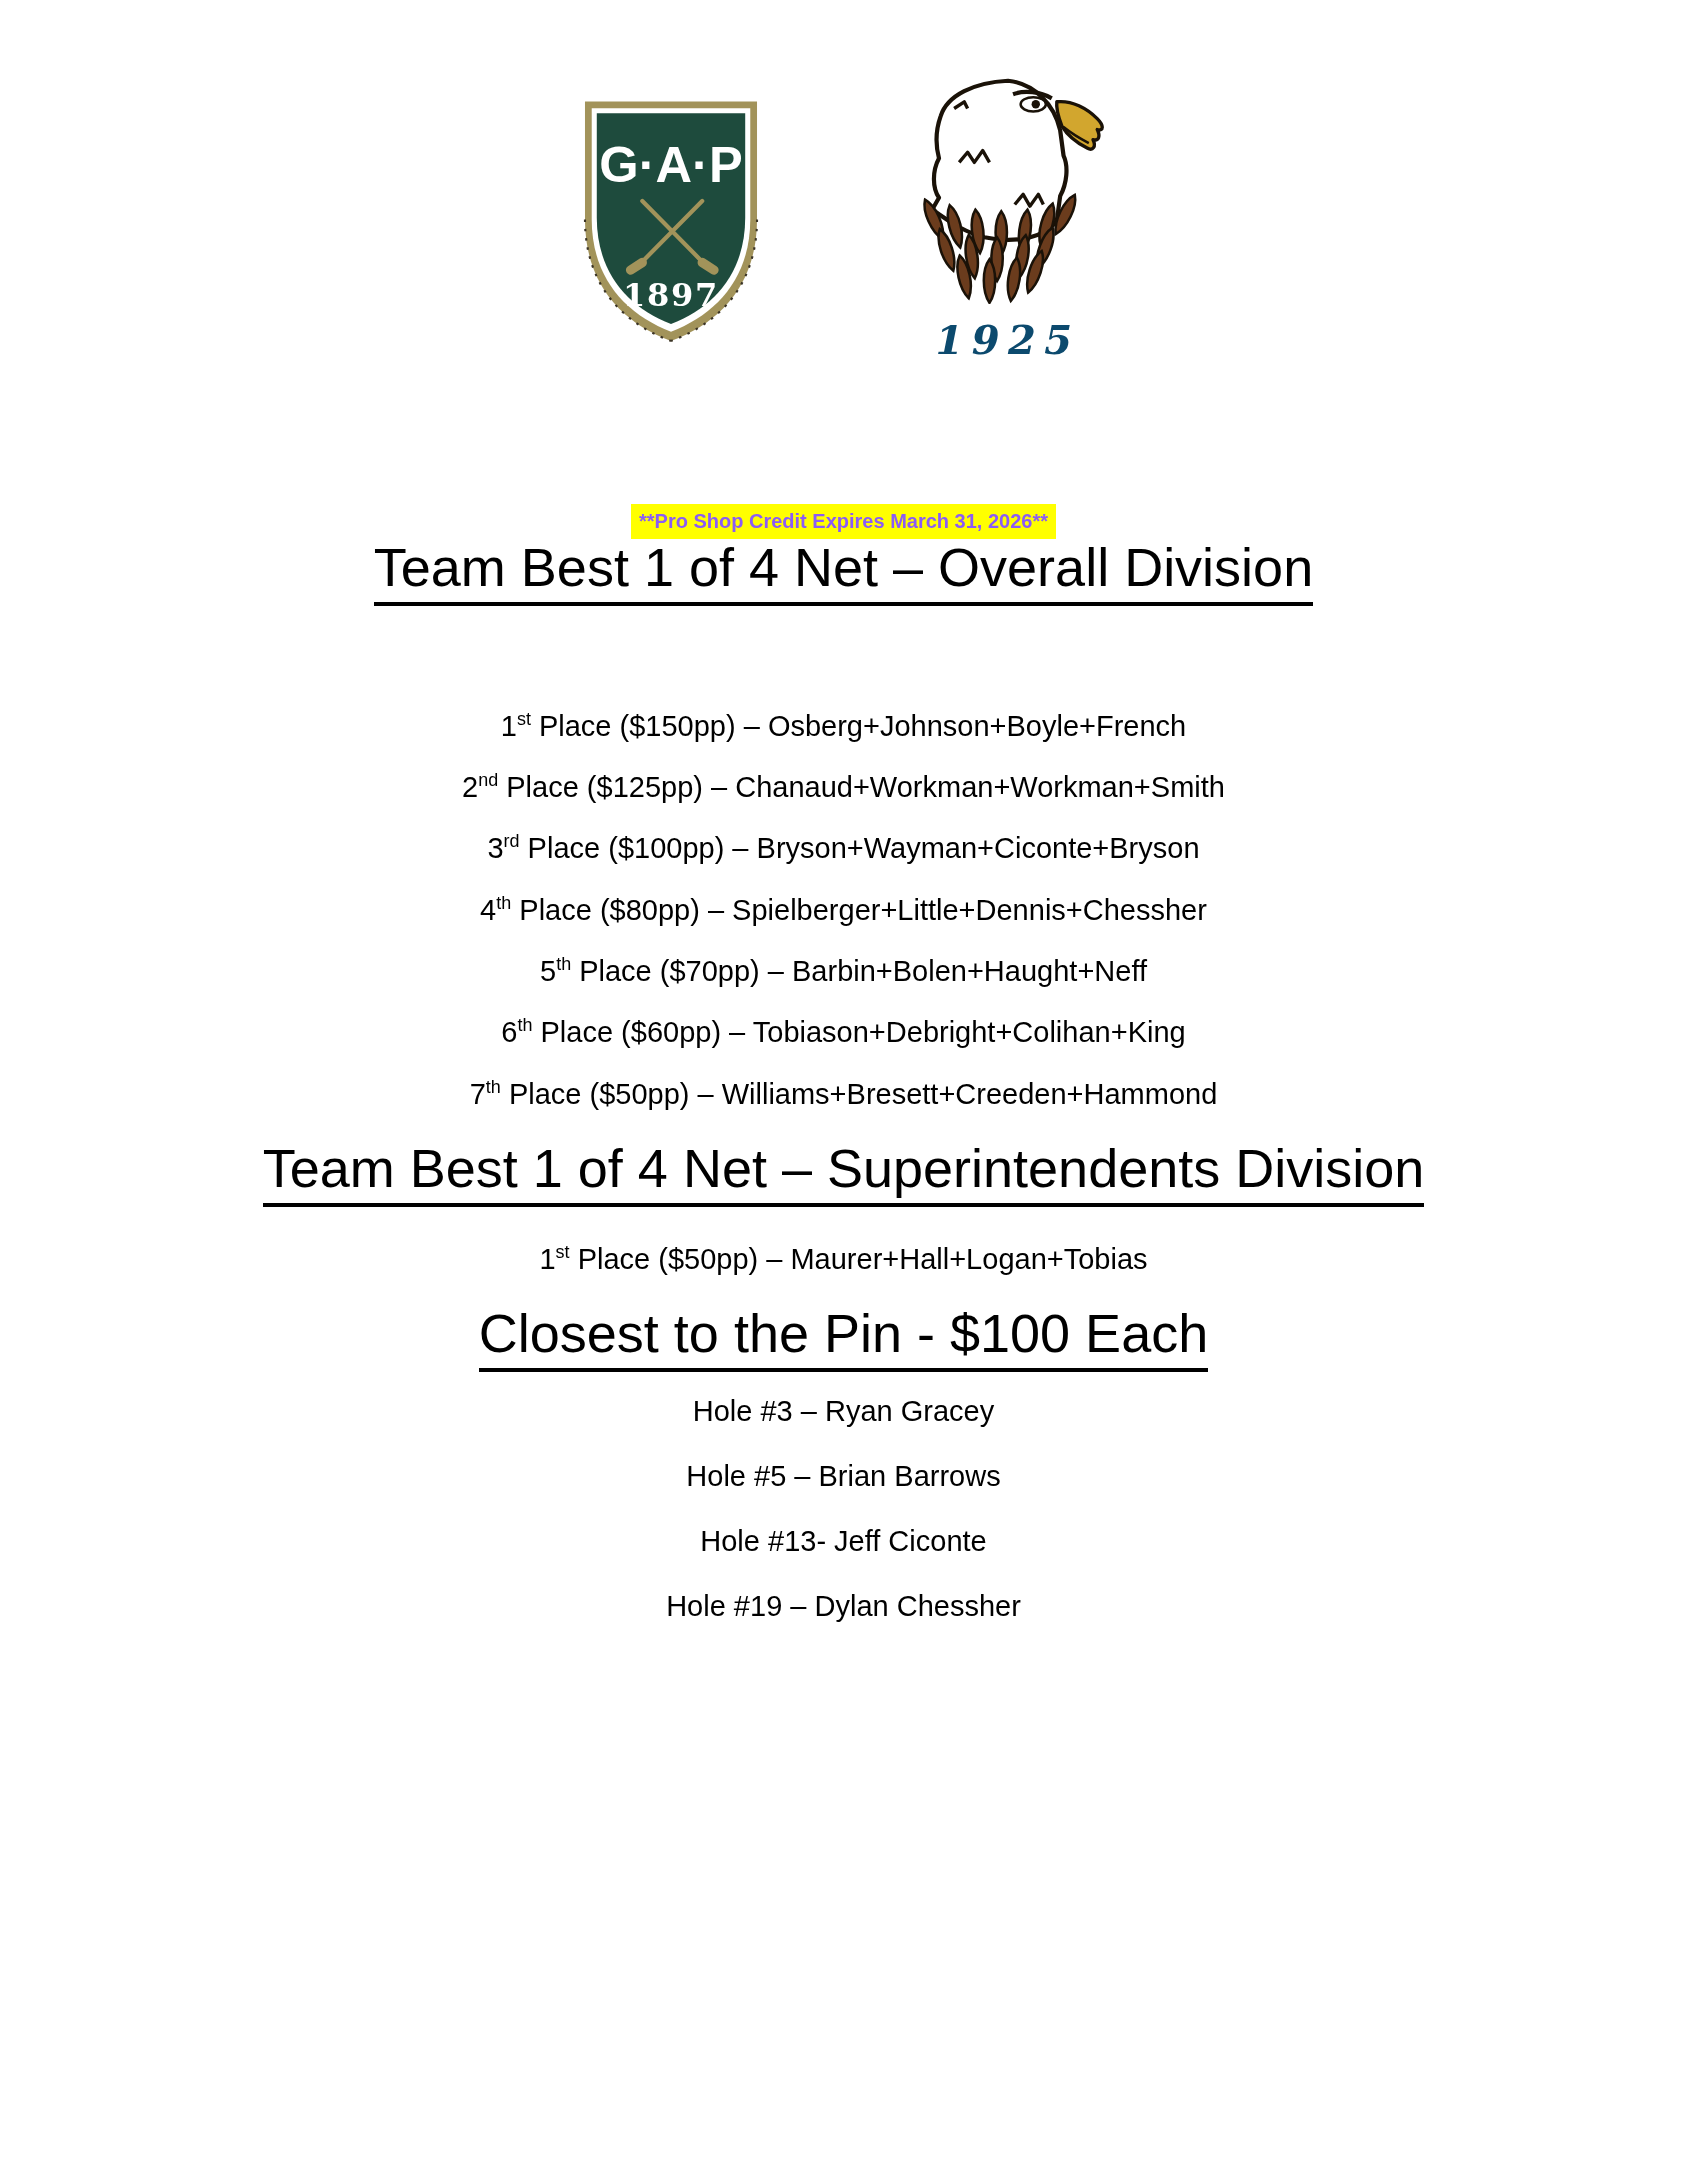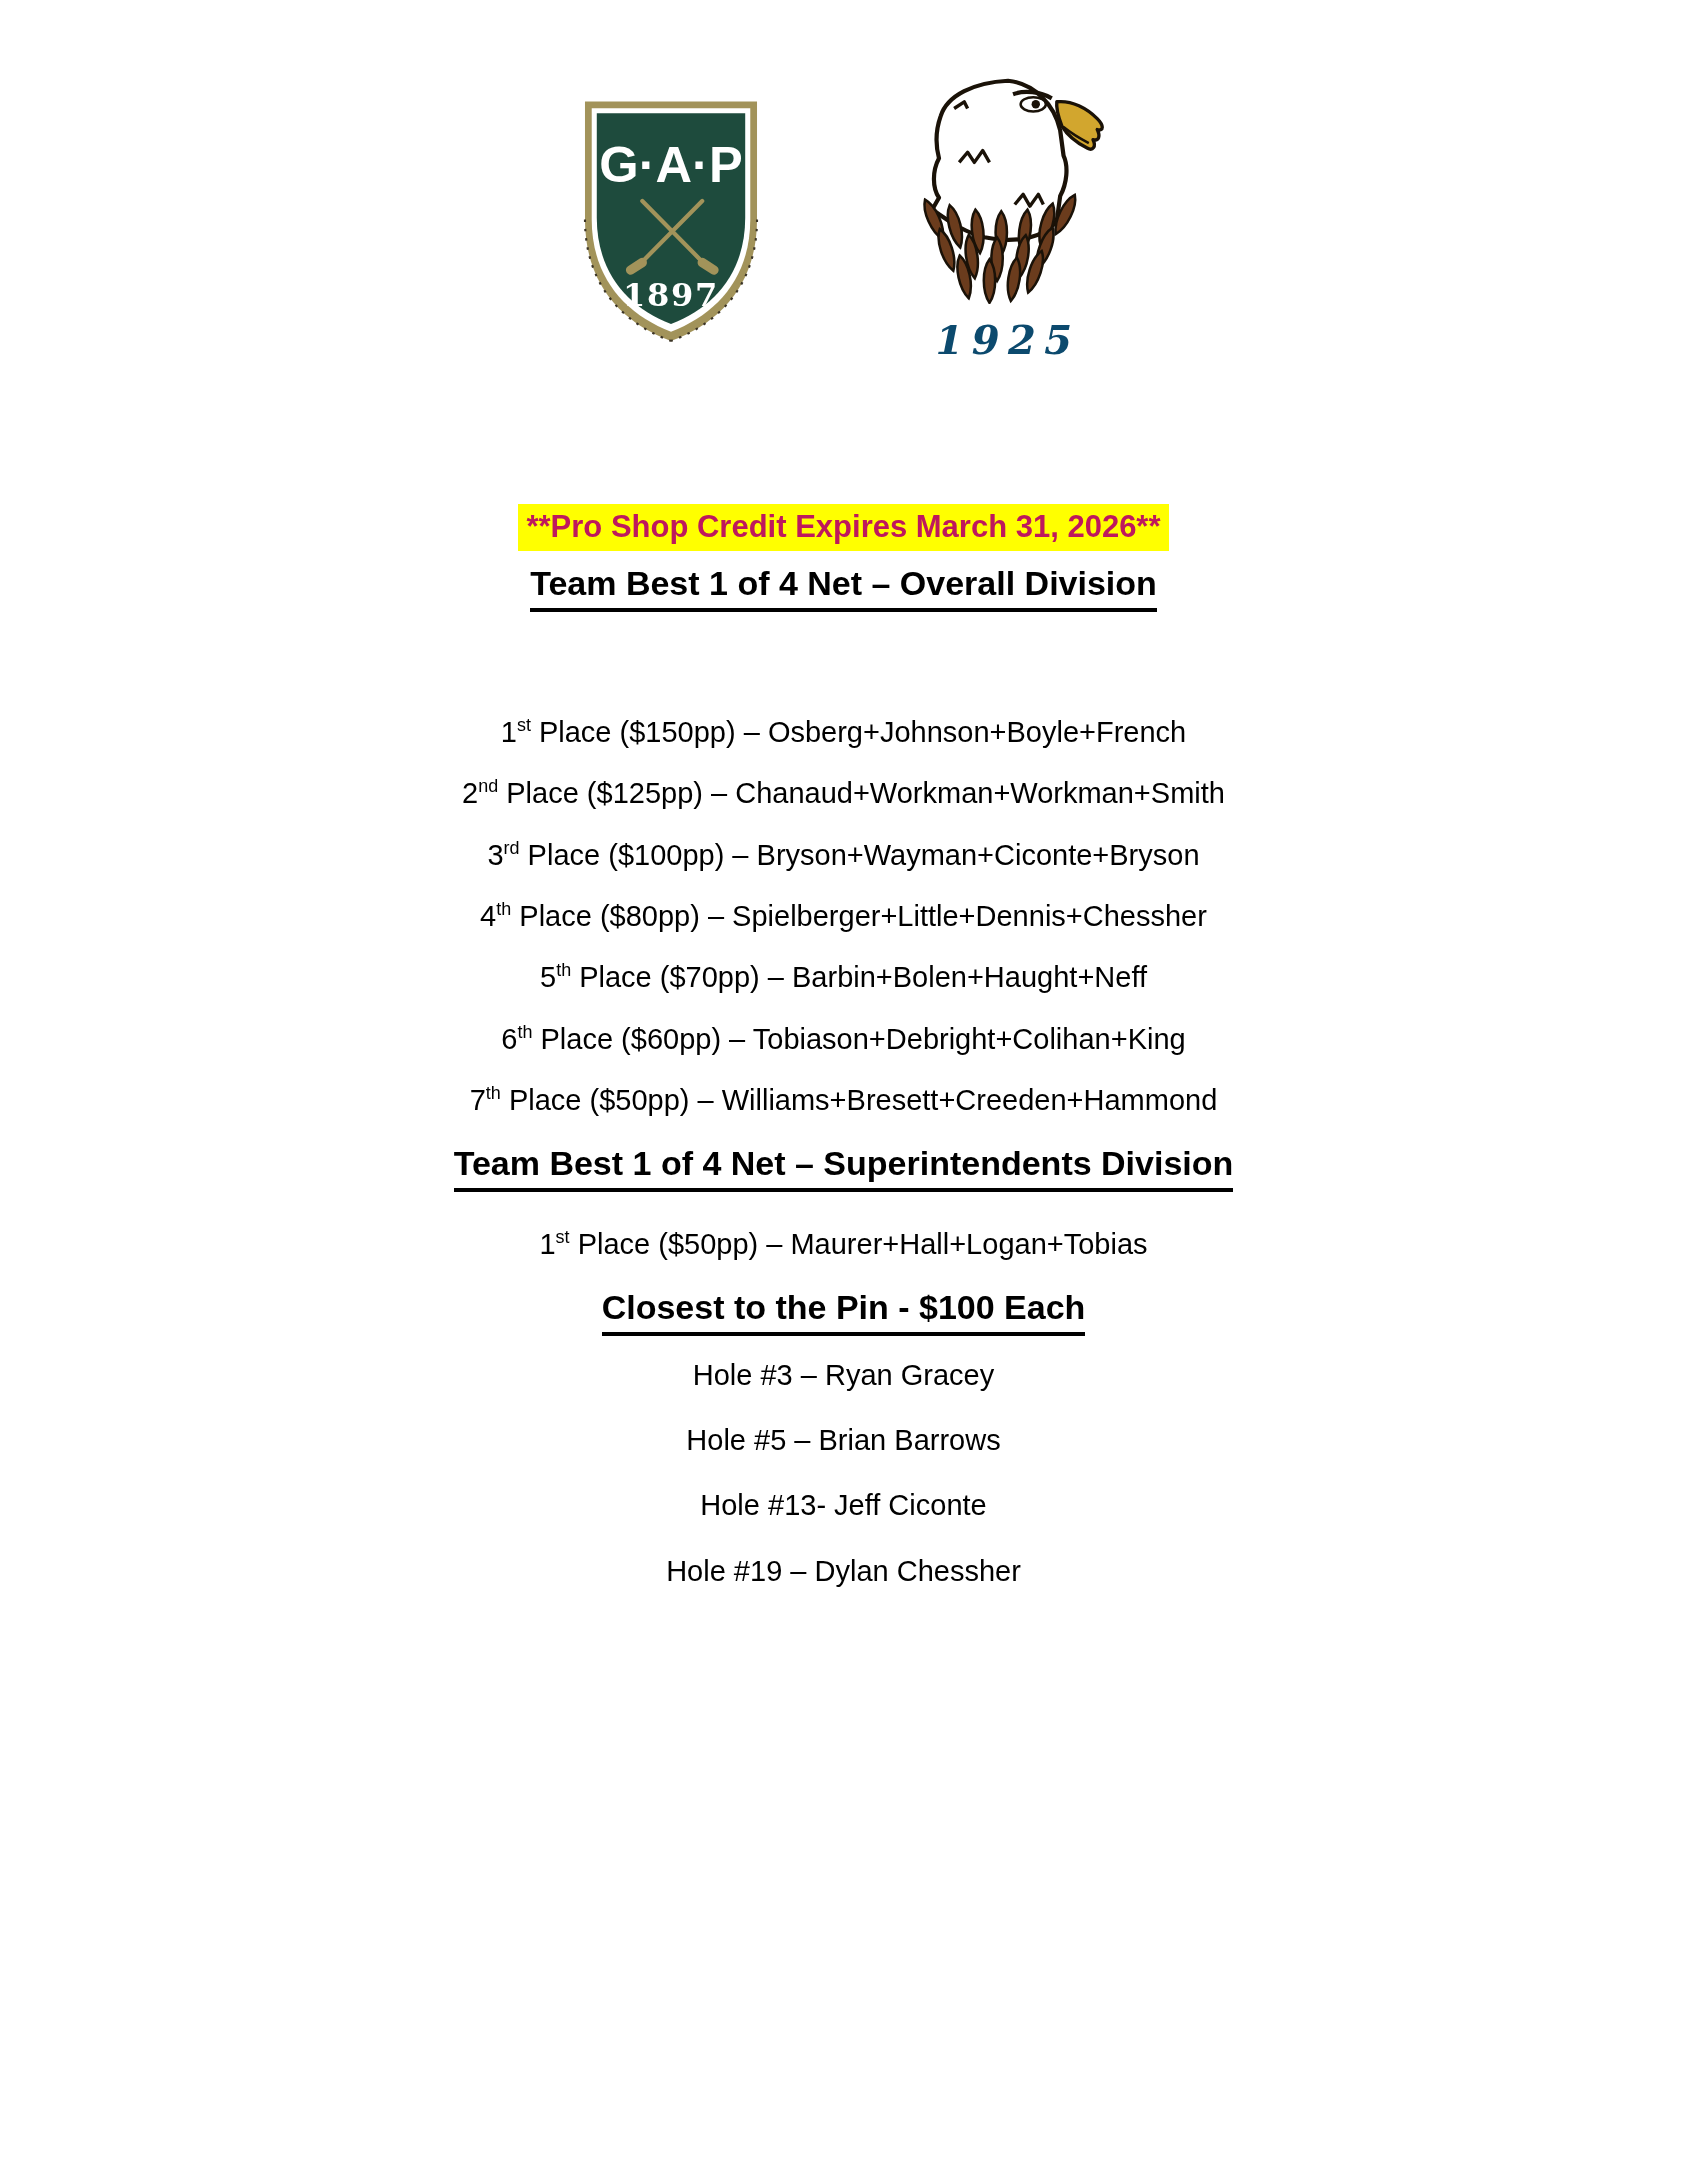--- a/index.html
+++ b/index.html
@@ -7,24 +7,24 @@
   .page { position:relative; width:1687px; height:1716px; background:#fff; text-align:center; overflow:hidden; }
 
   .logos-row { display:flex; justify-content:center; align-items:flex-start; gap:143px; padding-top:78px; }
   .shield-wrap { margin-top:15px; }
   .shield-wrap svg { display:block; }
   .eagle-wrap svg { display:block; margin:0 auto; }
   .eagle-year { margin-top:11.8px; font-family:"DejaVu Serif", serif; font-style:italic; font-weight:bold;
                 font-size:40px; color:#0c4a6e; letter-spacing:8.4px; }
 
   .notice-row { margin-top:141px; }
-  .notice { display:inline-block; background:#ffff00; color:#be185d; font-weight:bold; font-size:31px;
+  .notice { display:inline-block; background:#ffff00; color:#8b5cf6; font-weight:bold; font-size:20px;
             line-height:1.1; padding:5.9px 8.4px 7.6px; }
 
-  h1.sec-title { font-size:34px; font-weight:700; margin:15px; line-height:1.05; letter-spacing:0px; }
+  h1.sec-title { font-size:54px; font-weight:400; margin:0; line-height:1.05; letter-spacing:0px; }
   h1 .u { display:inline-block; border-bottom:4.2px solid #000; padding-bottom:5.9px; }
   .t-overall   { margin-top:141px; }
   .t-supers    { margin-top:116px; }
   .t-closest   { margin-top:143px; }
 
   .entry { font-size:29px; line-height:1.08; margin:0 0 30px; }
   .entries-overall { margin-top:105px; }
   .entries-supers  { margin-top:37px; }
   .entries-holes   { margin-top:24px; }
   .entries-holes .entry { margin-bottom:34px; }

